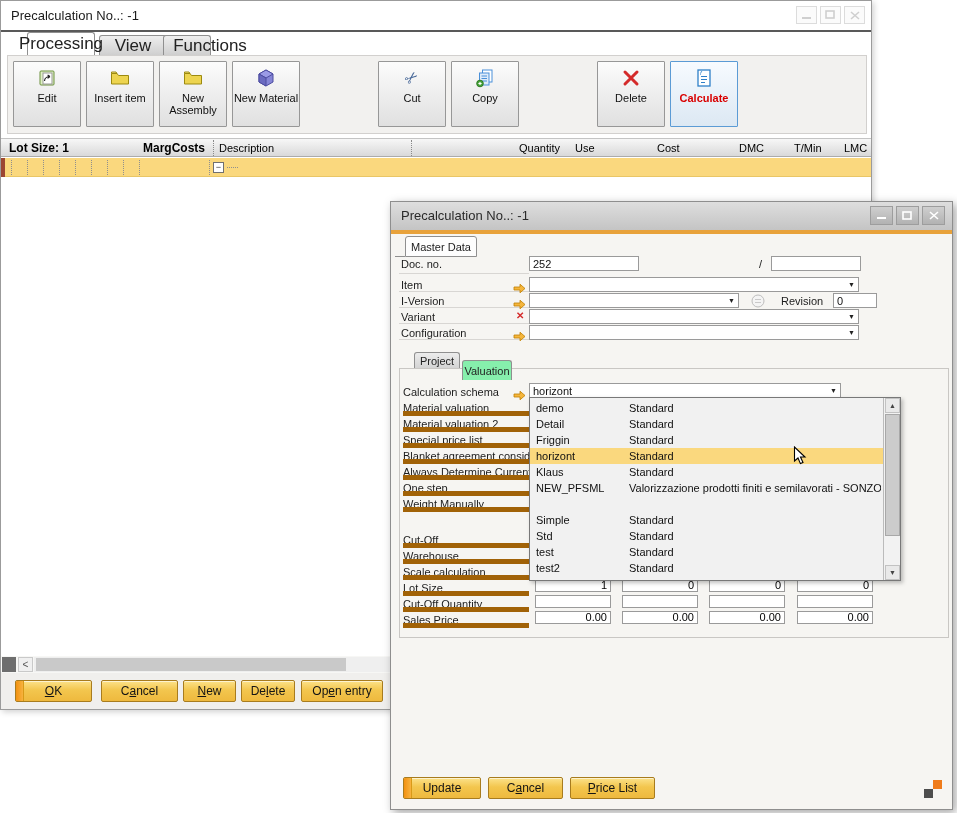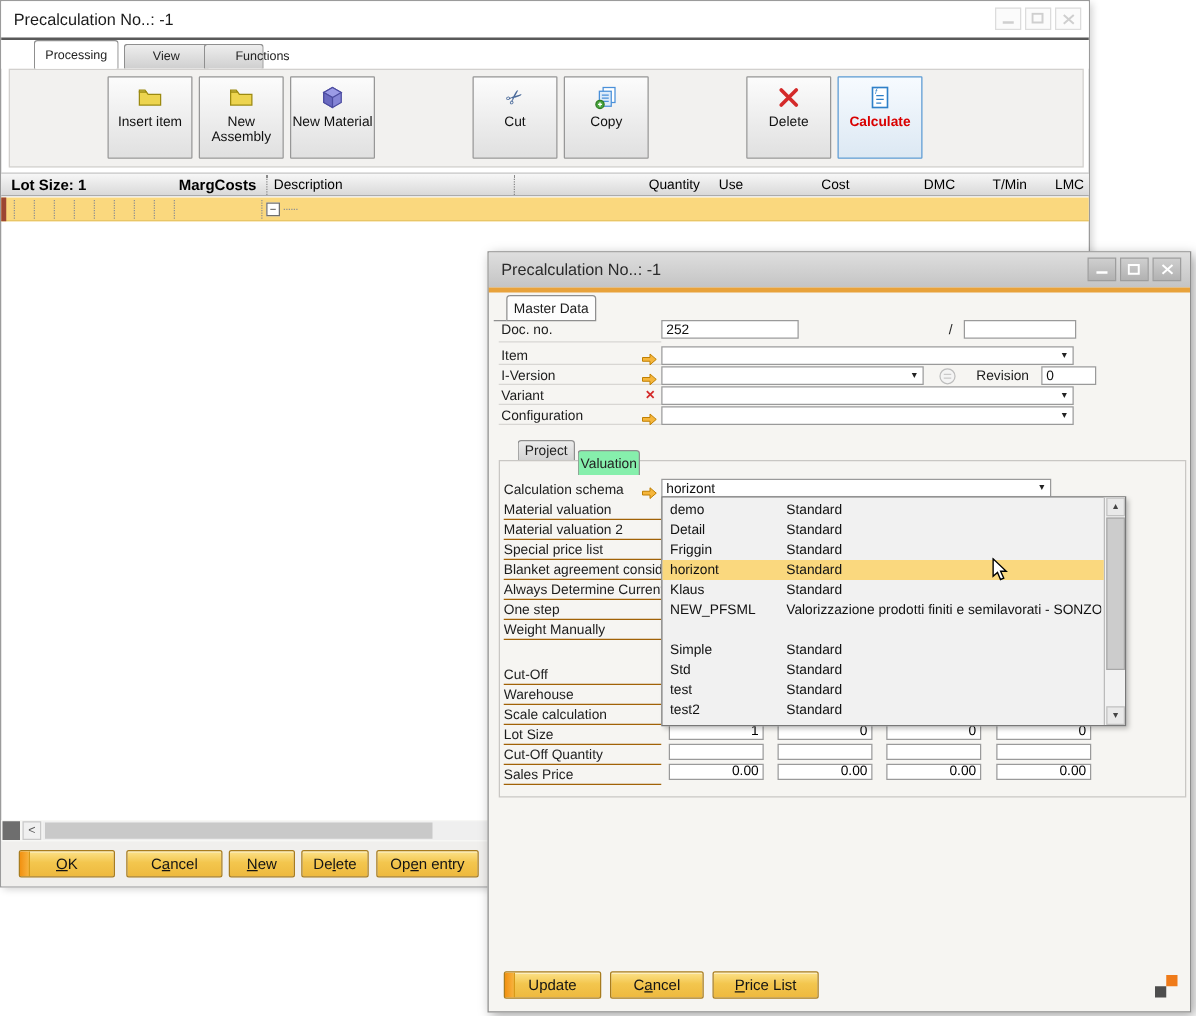--- a/index.html
+++ b/index.html
@@ -6,21 +6,21 @@
   html,body{width:957px;height:813px;background:#ffffff;font-family:"Liberation Sans",sans-serif;position:relative;overflow:hidden;}
   u{text-decoration:underline;}
   
   #back-window{position:absolute;left:0;top:0;width:872px;height:710px;background:#fff;border:1px solid #9b9b9b;box-shadow:2px 2px 6px rgba(0,0,0,.18);}
   .bw-title{position:absolute;left:0;top:0;width:100%;height:29px;background:#fff;}
   .bw-title-text{position:absolute;left:10px;top:7px;font-size:13px;color:#1a1a1a;}
   .bw-controls{position:absolute;right:6px;top:5px;display:flex;gap:3px;}
   .bw-ctl{width:21px;height:18px;border:1px solid #dcdcdc;background:#fbfbfb;display:flex;align-items:center;justify-content:center;}
   .bw-sep{position:absolute;left:0;top:29px;width:100%;height:2px;background:#595959;}
   .bw-tabs{position:absolute;left:0;top:31px;width:100%;height:23px;background:#fff;}
-  .tab{position:absolute;top:3px;height:20px;border:1px solid #8f8f8f;border-bottom:none;border-radius:3px 3px 0 0;font-size:10px;display:flex;align-items:center;justify-content:center;background:linear-gradient(#eeeeee,#cfcfcf);color:#222;}
+  .tab{position:absolute;top:3px;height:20px;border:1px solid #8f8f8f;border-bottom:none;border-radius:3px 3px 0 0;font-size:17px;display:flex;align-items:center;justify-content:center;background:linear-gradient(#eeeeee,#cfcfcf);color:#222;}
   .tab.active{top:0;height:23px;background:#fff;z-index:2;}
   .bw-toolbar{position:absolute;left:6px;top:54px;width:860px;height:79px;background:#f2f1ef;border:1px solid #d2d0ce;}
   .tbtn{position:absolute;top:5px;width:68px;height:66px;border:1px solid #979797;background:linear-gradient(#fcfcfc,#e0e0e0);text-align:center;border-radius:1px;}
   .tbtn.emph{border:1px solid #5b9bd5;background:linear-gradient(#f7fbff,#dce8f3);}
   .ticon{height:30px;padding-top:5px;}
   .tlabel{font-size:11px;line-height:12px;color:#111;}
   .tlabel.red{color:#d90000;font-weight:bold;}
   .grid-header{position:absolute;left:0;top:137px;width:870px;height:19px;background:linear-gradient(#f7f7f7,#d9d9d9);border-top:1px solid #c4c4c4;border-bottom:1px solid #ababab;font-size:11px;}
   .gh{position:absolute;top:3px;color:#000;}
   .gh.b{font-weight:bold;font-size:12px;top:2px;}
@@ -50,21 +50,21 @@
   .fw-tab-stub{position:absolute;left:4px;top:54px;width:10px;height:0;border-top:1px solid #8f8f8f;}
   .flabel{position:absolute;font-size:11px;color:#1c1c1c;white-space:nowrap;}
   .lsep{position:absolute;left:8px;width:130px;height:0;border-top:1px solid #d8d6d3;}
   .fld,.combo{position:absolute;height:15px;background:#fff;border:1px solid #9a9a9a;font-size:11px;color:#111;padding:1px 3px;white-space:nowrap;overflow:hidden;}
   .combo .dd{position:absolute;right:3px;top:3px;font-size:7px;color:#222;}
   .licon{position:absolute;}
   .redx{position:absolute;color:#d42a2a;font-size:10px;font-weight:bold;}
   .itab{position:absolute;height:17px;top:150px;border:1px solid #8f8f8f;border-bottom:none;border-radius:3px 3px 0 0;background:linear-gradient(#ececec,#d2d2d2);font-size:11px;display:flex;align-items:center;justify-content:center;color:#222;}
   .itab.active{top:158px;height:20px;background:#86efac;z-index:2;}
   .vframe{position:absolute;left:8px;top:166px;width:550px;height:270px;border:1px solid #c9c7c4;}
-  .vrow{position:absolute;left:12px;width:126px;height:16px;border-bottom:1px solid #a16207;font-size:11px;color:#1c1c1c;padding-top:2px;white-space:nowrap;overflow:hidden;}
+  .vrow{position:absolute;left:12px;width:126px;height:16px;border-bottom:5px solid #a16207;font-size:11px;color:#1c1c1c;padding-top:2px;white-space:nowrap;overflow:hidden;}
   .nfld{position:absolute;width:76px;height:13px;background:#fff;border:1px solid #9a9a9a;font-size:11px;text-align:right;padding:0 3px;line-height:11px;}
   #dropdown-list{position:absolute;left:138px;top:195px;width:372px;height:184px;background:#f1f1f1;border:1px solid #787878;z-index:40;box-shadow:2px 2px 4px rgba(0,0,0,.25);}
   .ddrow{position:absolute;left:0;right:17px;height:16px;}
   .ddrow.hl{background:#FAD87E;}
   .ddcode{position:absolute;left:6px;top:2px;font-size:11px;color:#111;white-space:nowrap;}
   .dddesc{position:absolute;left:99px;right:2px;top:2px;font-size:11px;color:#111;white-space:nowrap;overflow:hidden;}
   .ddsb{position:absolute;right:0;top:0;bottom:0;width:17px;background:#f2f2f2;border-left:1px solid #bbbbbb;}
   .sbtn{position:absolute;left:1px;width:15px;height:15px;background:#e9e9e9;border:1px solid #c2c2c2;font-size:7px;text-align:center;line-height:13px;color:#444;}
   .sthumb{position:absolute;left:1px;top:16px;width:15px;height:122px;background:#cccccc;border:1px solid #a8a8a8;}
   #front-footer{position:absolute;left:0;top:575px;width:100%;height:24px;}
@@ -97,20 +97,28 @@
         </div>
     </div>
   </div>
   <div class="bw-sep"></div>
   <div class="bw-tabs">
     <div class="tab active" style="left:26px;width:68px;">Processing</div>
     <div class="tab" style="left:98px;width:68px;">View</div>
     <div class="tab" style="left:162px;width:40px;padding-left:46px;">Functions</div>
   </div>
   <div class="bw-toolbar" id="toolbar">
+      <div class="tbtn" style="left: 5px;">
+        <div class="ticon"><svg width="22" height="22" viewBox="0 0 22 22">
+            <rect x="4" y="4" width="14" height="14" rx="1" fill="#dff0c4" stroke="#6a8f3c"></rect>
+            <rect x="7" y="6" width="9" height="11" fill="#ffffff" stroke="#999999"></rect>
+            <path d="M8.5 14 C8.5 10.5 12 9.5 14 9.5 M14 9.5 l-2.4 -1.6 M14 9.5 l-2.4 1.9" fill="none" stroke="#222222" stroke-width="1.2"></path>
+          </svg></div>
+        <div class="tlabel">Edit</div>
+      </div>
       <div class="tbtn" style="left: 78px;">
         <div class="ticon"><svg width="22" height="22" viewBox="0 0 22 22">
             <path d="M2.5 6.5 L8 6.5 L9.5 8.5 L19.5 8.5 L19.5 17 L2.5 17 Z" fill="#EDD44F" stroke="#9c8a10"></path>
             <path d="M2.5 6.5 L2.5 5 L7 5 L8 6.5 Z" fill="#F5E47E" stroke="#9c8a10"></path>
           </svg></div>
         <div class="tlabel">Insert item</div>
       </div>
       <div class="tbtn" style="left: 151px;">
         <div class="ticon"><svg width="22" height="22" viewBox="0 0 22 22">
             <path d="M2.5 6.5 L8 6.5 L9.5 8.5 L19.5 8.5 L19.5 17 L2.5 17 Z" fill="#EDD44F" stroke="#9c8a10"></path>

